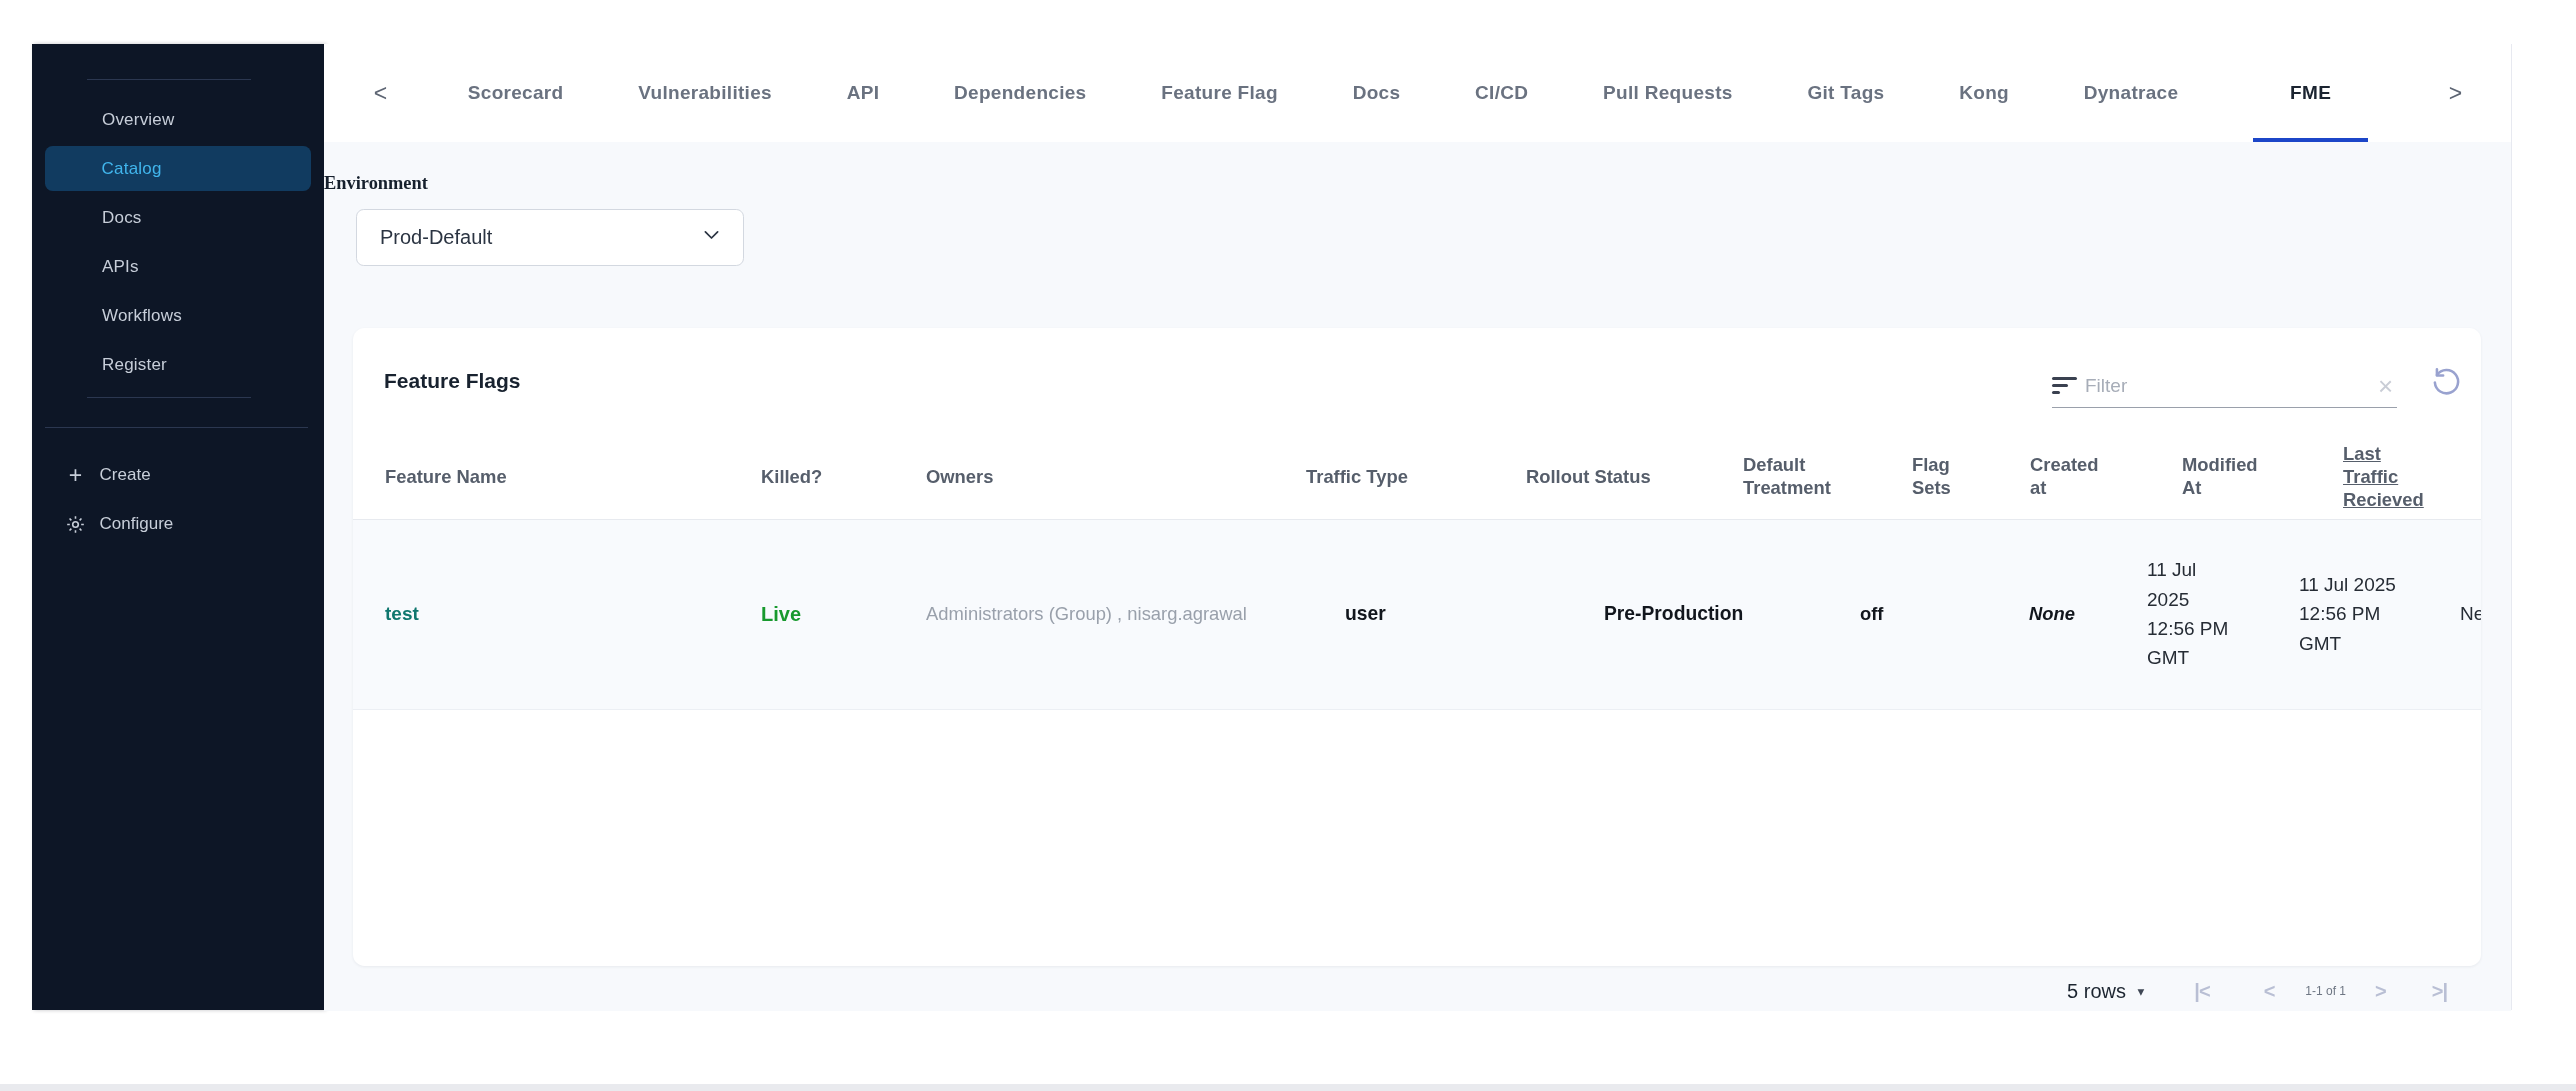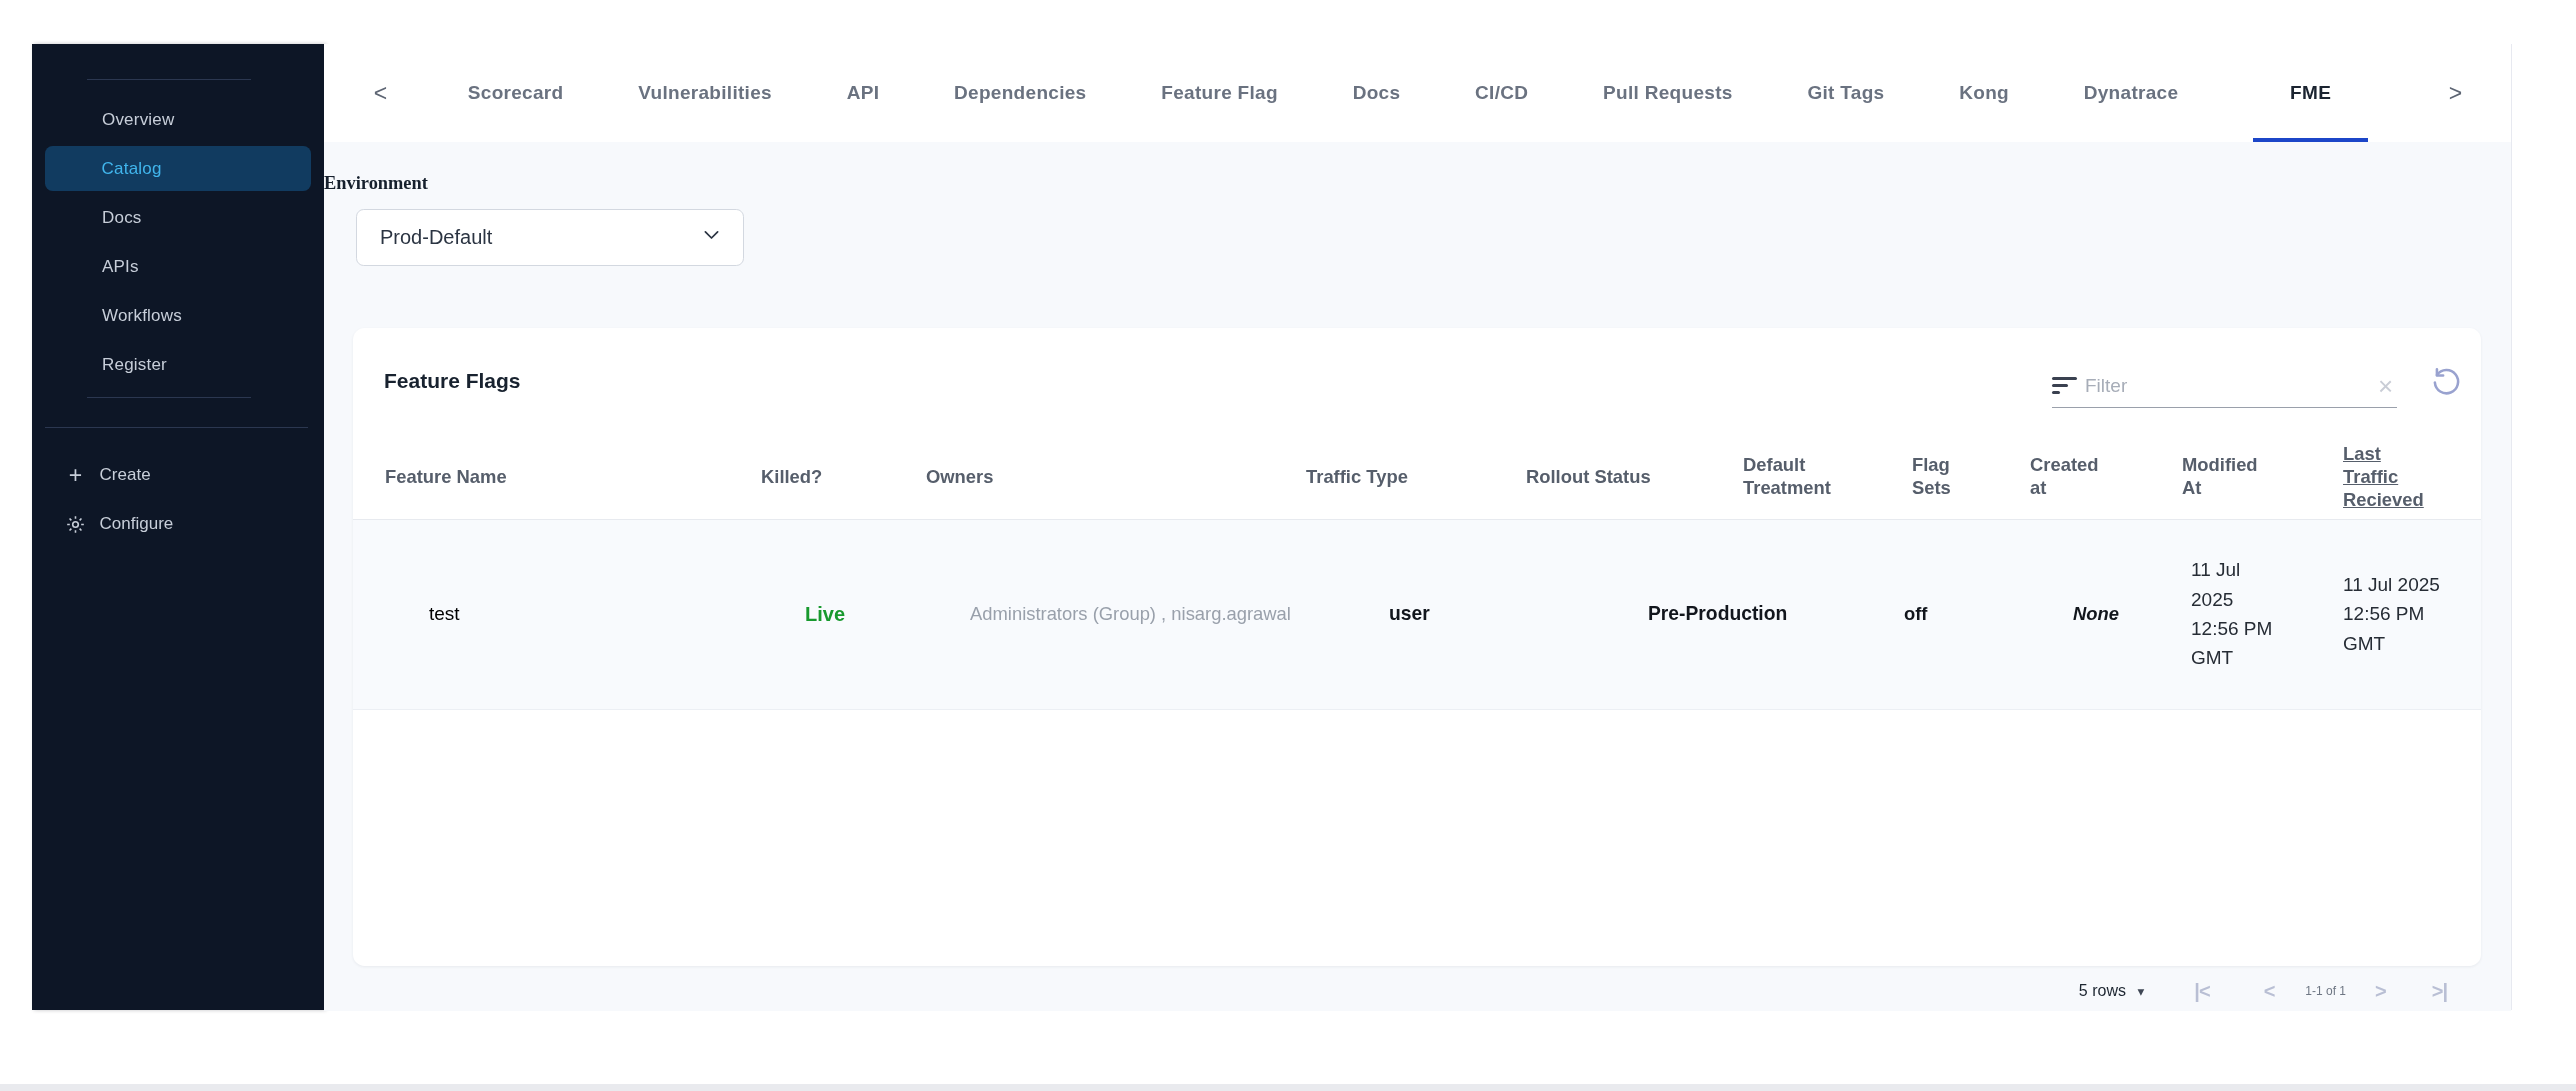--- a/index.html
+++ b/index.html
@@ -152,36 +152,36 @@
   }
   .cell { flex:none; padding-right:13.5px; }
   .w1{ width:376px; } .w2{ width:165px; } .w3{ width:380px; } .w4{ width:220px; }
   .w5{ width:217px; } .w6{ width:169px; } .w7{ width:118px; } .w8{ width:152px; }
   .w9{ width:161px; } .w10{ flex:1; }
   .hwrap-sm  { max-width:101px; display:inline-block; }
   .hwrap-xs  { max-width:58px;  display:inline-block; }
   .hwrap-md  { max-width:89px;  display:inline-block; }
   .hwrap-trf { max-width:79px;  display:inline-block;text-decoration:underline; }
 
-  .c-link  { color:#000000; font-weight:400; cursor:pointer;margin-left:44px; }
+  .c-link  { color:#0f766e; font-weight:700; cursor:pointer; }
   .c-green { color:#18992e; font-weight:700; font-size:20px; }
   .c-gray  { color:#99a0ab; font-size:18.4px; }
   .c-bold  { color:#12161d; font-weight:700; font-size:19.3px;margin-left:39px; }
   .c-semi  { color:#12161d; font-weight:600; font-size:18.4px;font-style:italic; }
   .c-date  { color:#262c35; white-space:pre-line; line-height:1.55; font-size:19px; }
   .c-plain { color:#262c35; font-size:19px; }
 
   
   .pagination {
     height:42px; margin-top:4.8px;
     display:flex; align-items:center; justify-content:flex-end;
     padding-right:64px;
     color:#1c2530;
   }
-  .pg-rows { font-size:16px; color:#1c2530; }
+  .pg-rows { font-size:20px; color:#1c2530; }
   .pg-caret { font-size:13.5px; color:#3f4754; margin-left:11.6px; cursor:pointer; }
   .pg-ico {
     color:#b9bfd4; font-size:20px; letter-spacing:-1px;
     cursor:default; font-weight:600;
   }
   .pg-first { margin-left:50px; }
   .pg-prev  { margin-left:54px; }
   .pg-range { margin:0 0 0 31px; font-size:12px; color:#6e7683; }
   .pg-next  { margin-left:29px; }
   .pg-last  { margin-left:46px; }

